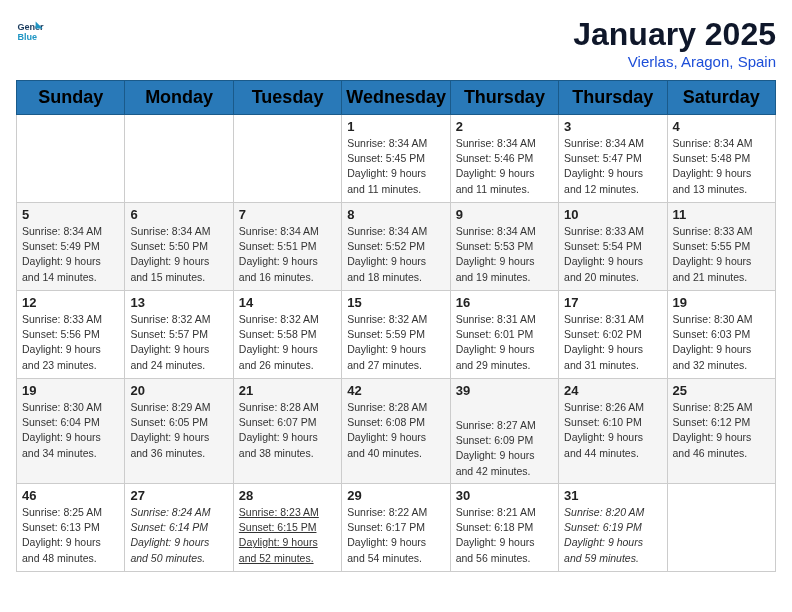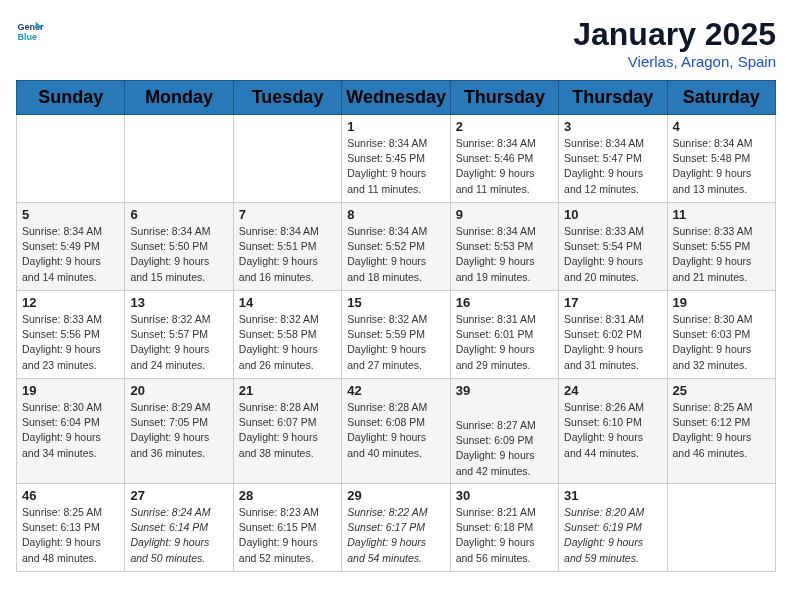--- a/index.html
+++ b/index.html
@@ -246,21 +246,21 @@
         <td>
           <span class="day-num">19</span>
           <div class="day-info" style="white-space: pre-line;">Sunrise: 8:30 AM
 Sunset: 6:04 PM
 Daylight: 9 hours
 and 34 minutes.</div>
         </td>
         <td>
           <span class="day-num">20</span>
           <div class="day-info" style="white-space: pre-line;">Sunrise: 8:29 AM
-Sunset: 7:05 PM
+Sunset: 6:05 PM
 Daylight: 9 hours
 and 36 minutes.</div>
         </td>
         <td>
           <span class="day-num">21</span>
           <div class="day-info" style="white-space: pre-line;">Sunrise: 8:28 AM
 Sunset: 6:07 PM
 Daylight: 9 hours
 and 38 minutes.</div>
         </td>
@@ -303,28 +303,28 @@
         </td>
         <td>
           <span class="day-num">27</span>
           <div class="day-info" style="white-space: pre-line; font-style: italic;">Sunrise: 8:24 AM
 Sunset: 6:14 PM
 Daylight: 9 hours
 and 50 minutes.</div>
         </td>
         <td>
           <span class="day-num">28</span>
-          <div class="day-info" style="white-space: pre-line;">Sunrise: 8:23 AM
+          <div class="day-info" style="white-space: pre-line; text-decoration: underline;">Sunrise: 8:23 AM
 Sunset: 6:15 PM
 Daylight: 9 hours
 and 52 minutes.</div>
         </td>
         <td>
           <span class="day-num">29</span>
-          <div class="day-info" style="white-space: pre-line; font-style: italic;">Sunrise: 8:22 AM
+          <div class="day-info" style="white-space: pre-line;">Sunrise: 8:22 AM
 Sunset: 6:17 PM
 Daylight: 9 hours
 and 54 minutes.</div>
         </td>
         <td>
           <span class="day-num">30</span>
           <div class="day-info" style="white-space: pre-line;">Sunrise: 8:21 AM
 Sunset: 6:18 PM
 Daylight: 9 hours
 and 56 minutes.</div>

